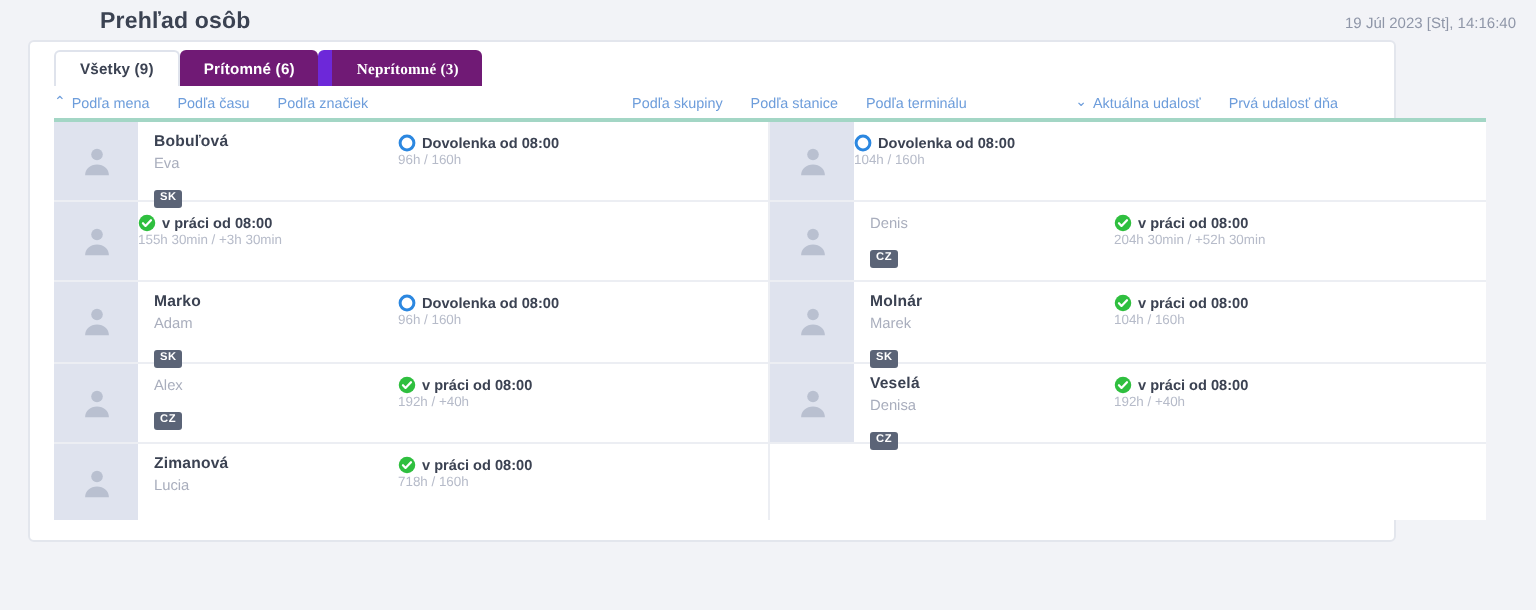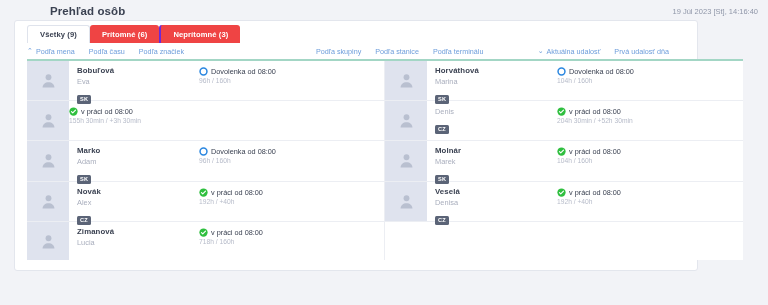--- a/index.html
+++ b/index.html
@@ -41,23 +41,23 @@
     display: flex; align-items: center; justify-content: center;
     padding: 0 12px; font-size: 7.6px; font-weight: bold;
     letter-spacing: .1px; white-space: nowrap; cursor: pointer;
     border-top-left-radius: 3px; border-top-right-radius: 3px;
   }
   .tab.active {
     background: #ffffff; color: #3b4252;
     border: 1px solid #dfe3ec; border-bottom: none;
   }
   .tab.idle {
-    background: #ef4444; color: #ffffff;
-  }
-  .tab.idle + .tab.idle { border-left: 2px solid #6d28d9; }
+    background: #701a75; color: #ffffff;
+  }
+  .tab.idle + .tab.idle { border-left: 7px solid #6d28d9; font-family: Liberation Serif, serif; }
 
   
   .filterbar {
     position: relative; height: 15px; margin-top: 1px;
     display: flex; align-items: center;
     padding: 0 14px 0 12px;
     font-size: 7.2px; color: #6d9ddb;
   }
   .fgroup { display: flex; align-items: center; }
   .fitem {
@@ -119,21 +119,21 @@
   }
 
   .status {
     flex: 1; padding: 6px 0 0 0; min-width: 0;
   }
   .status-line {
     display: flex; align-items: center; gap: 3px;
   }
   .st-icon { width: 9px; height: 9px; flex: 0 0 9px; display:block; }
   .st-label {
-    font-size: 7.3px; font-weight: normal; color: #3b4252;
+    font-size: 7.3px; font-weight: bold; color: #3b4252;
     line-height: 9px; white-space: nowrap;
   }
   .st-sub {
     font-size: 6.7px; color: #b6bbc9; line-height: 9px;
     margin-top: 0px; padding-left: 0px; white-space: nowrap;
   }
 </style>
 </head>
 <body>
 
@@ -241,21 +241,20 @@
               </div>
             </div>
             <div class="row">
               <div class="avatar-cell">
                 <svg class="avatar-icon" viewBox="0 0 24 24" aria-hidden="true">
                   <circle cx="12" cy="7.4" r="4.1" fill="#b9c0d0"></circle>
                   <path d="M3.6 22c0-4.7 3.8-7.6 8.4-7.6S20.4 17.3 20.4 22z" fill="#b9c0d0"></path>
                 </svg>
               </div>
               <div class="person">
-                <div class="surname">Novák</div>
                 <div class="firstname">Alex</div>
                 <div><span class="badge">CZ</span></div>
               </div>
               <div class="status">
                 <div class="status-line">
                   <span style="display: block; width: 9px; height: 9px;">
                     <svg class="st-icon" viewBox="0 0 24 24" aria-hidden="true">
                       <circle cx="12" cy="12" r="11" fill="#2fbf3f"></circle>
                       <path d="M6.6 12.4l3.4 3.5 7.3-7.6" fill="none" stroke="#fff" stroke-width="3" stroke-linecap="round" stroke-linejoin="round"></path>
                     </svg>
@@ -290,25 +289,20 @@
               </div>
             </div>
           </div>
         <div class="col right" id="col-right">
             <div class="row">
               <div class="avatar-cell">
                 <svg class="avatar-icon" viewBox="0 0 24 24" aria-hidden="true">
                   <circle cx="12" cy="7.4" r="4.1" fill="#b9c0d0"></circle>
                   <path d="M3.6 22c0-4.7 3.8-7.6 8.4-7.6S20.4 17.3 20.4 22z" fill="#b9c0d0"></path>
                 </svg>
-              </div>
-              <div class="person">
-                <div class="surname">Horváthová</div>
-                <div class="firstname">Marina</div>
-                <div><span class="badge">SK</span></div>
               </div>
               <div class="status">
                 <div class="status-line">
                   <span style="display: block; width: 9px; height: 9px;">
                     <svg class="st-icon" viewBox="0 0 24 24" aria-hidden="true">
                       <circle cx="12" cy="12" r="9.2" fill="none" stroke="#2b87e0" stroke-width="4"></circle>
                     </svg>
                   </span>
                   <span class="st-label">Dovolenka od 08:00</span>
                 </div>

